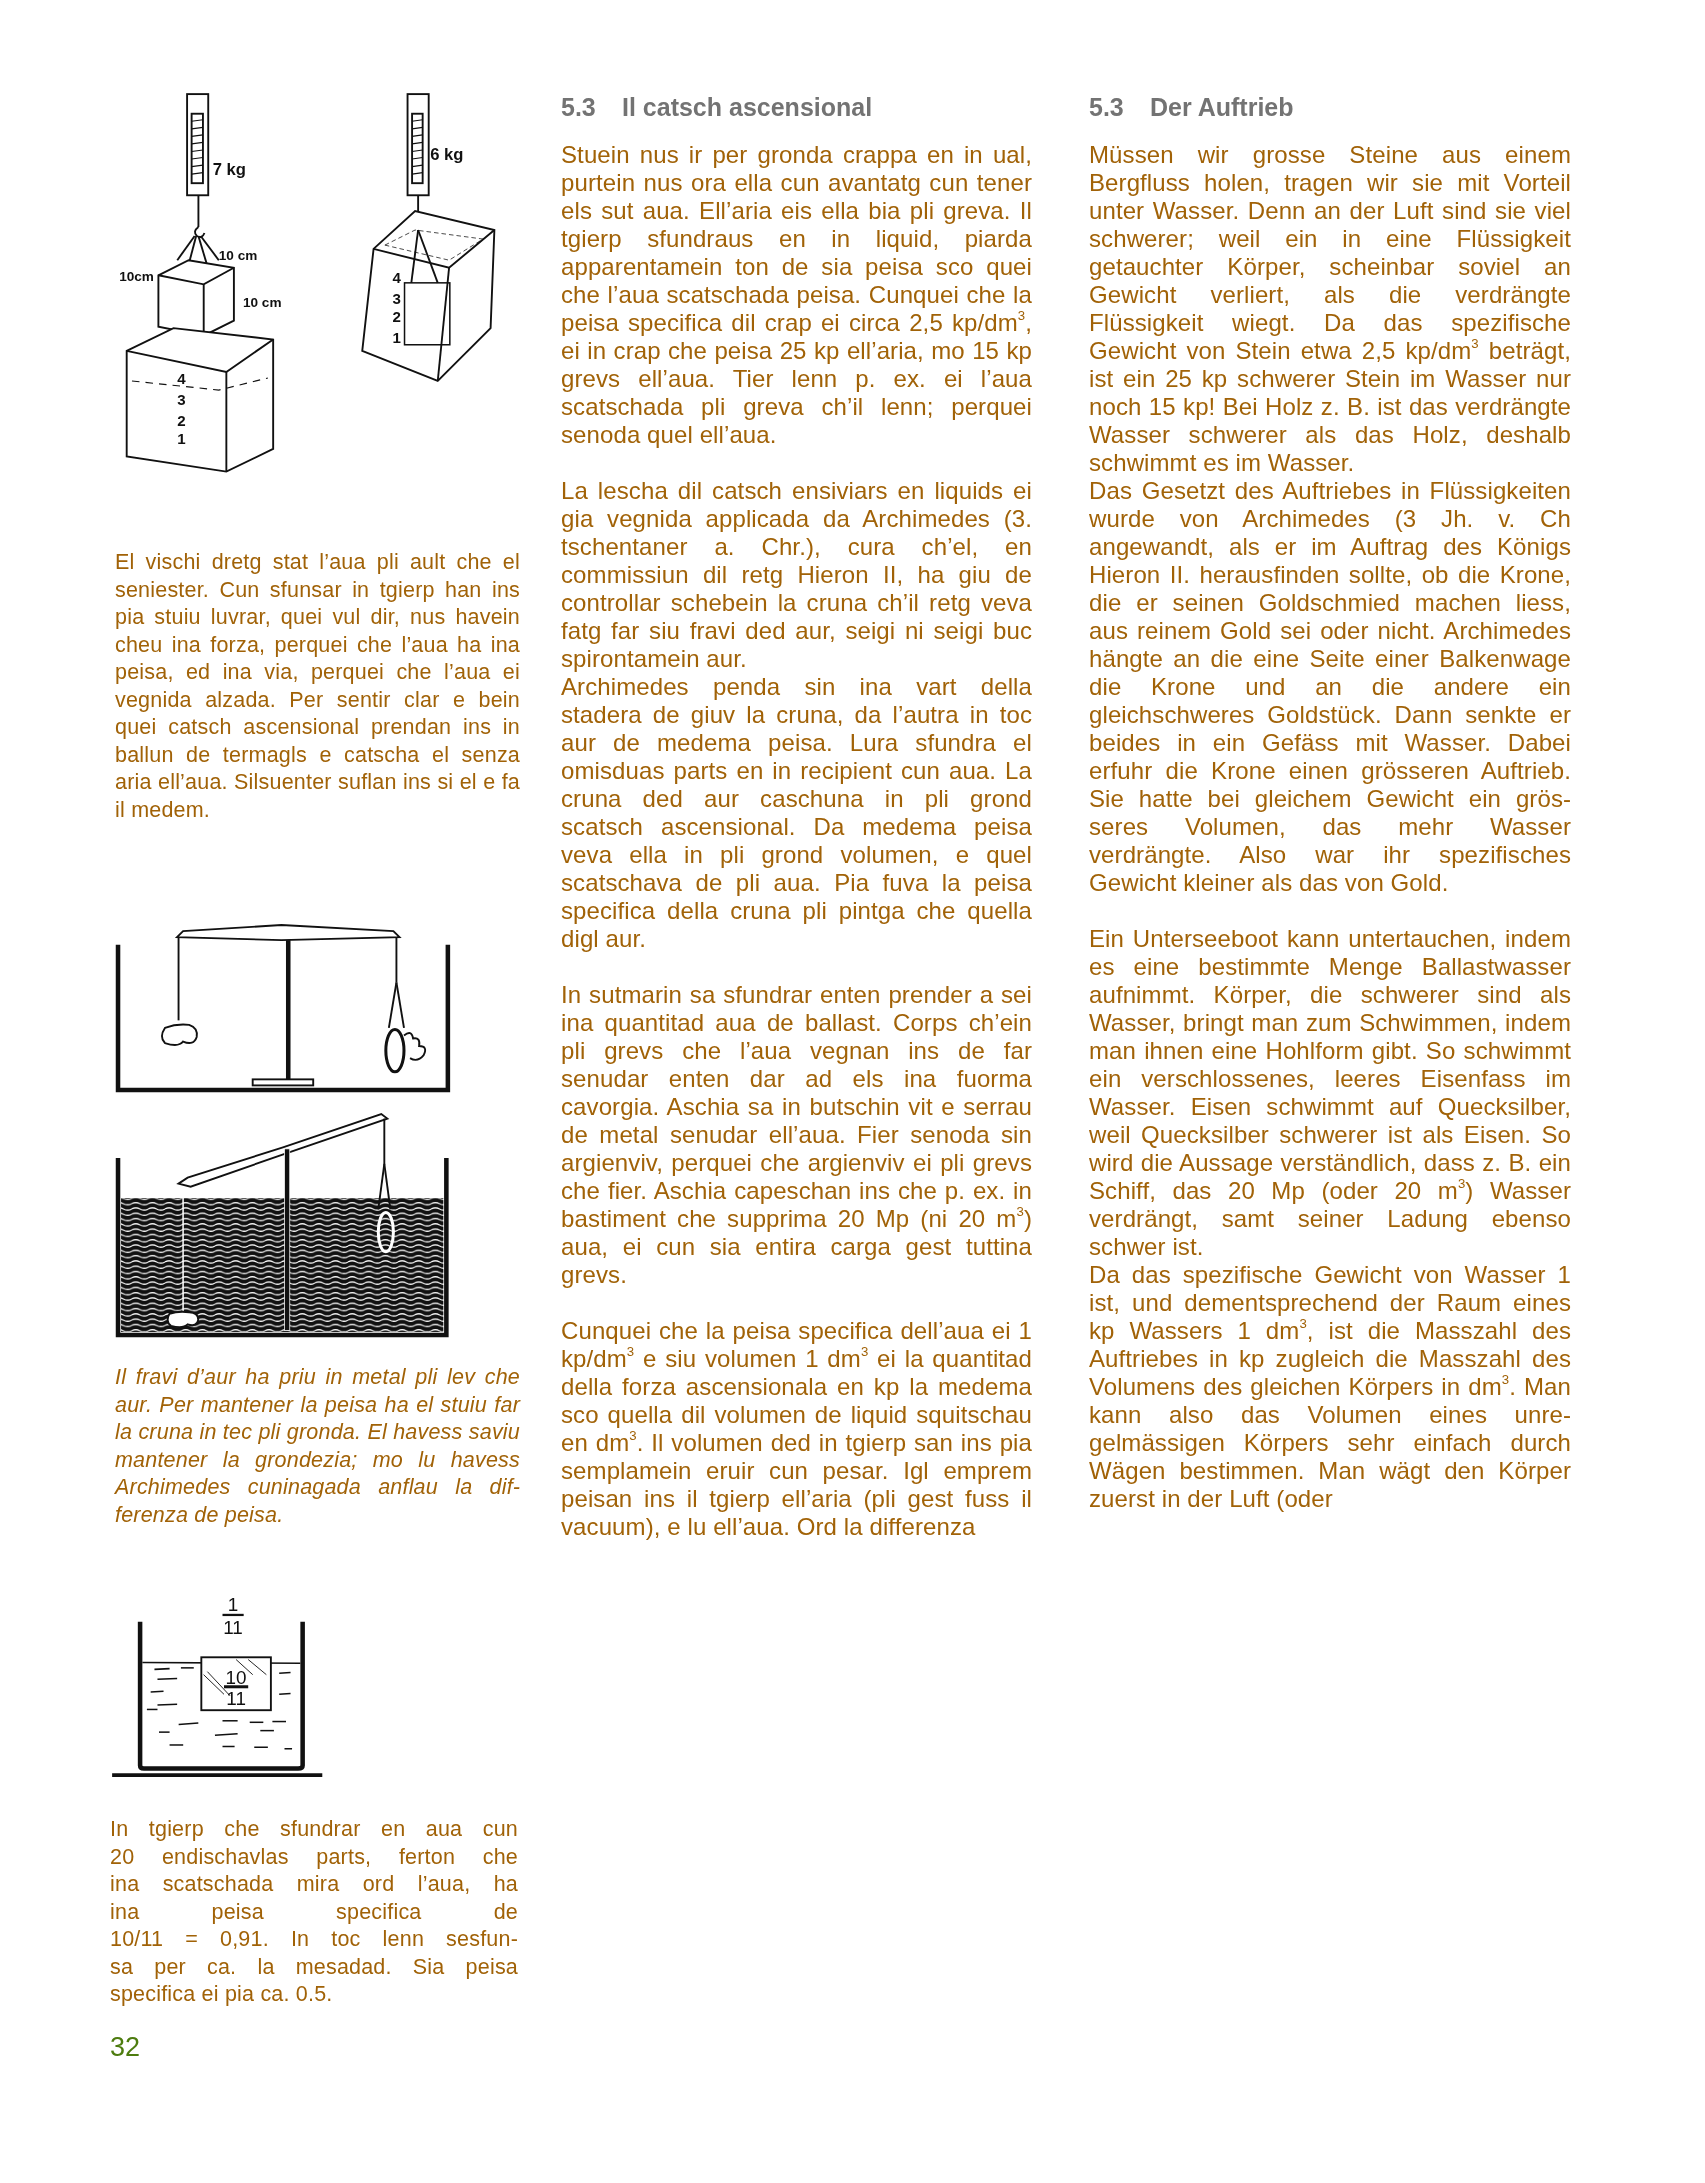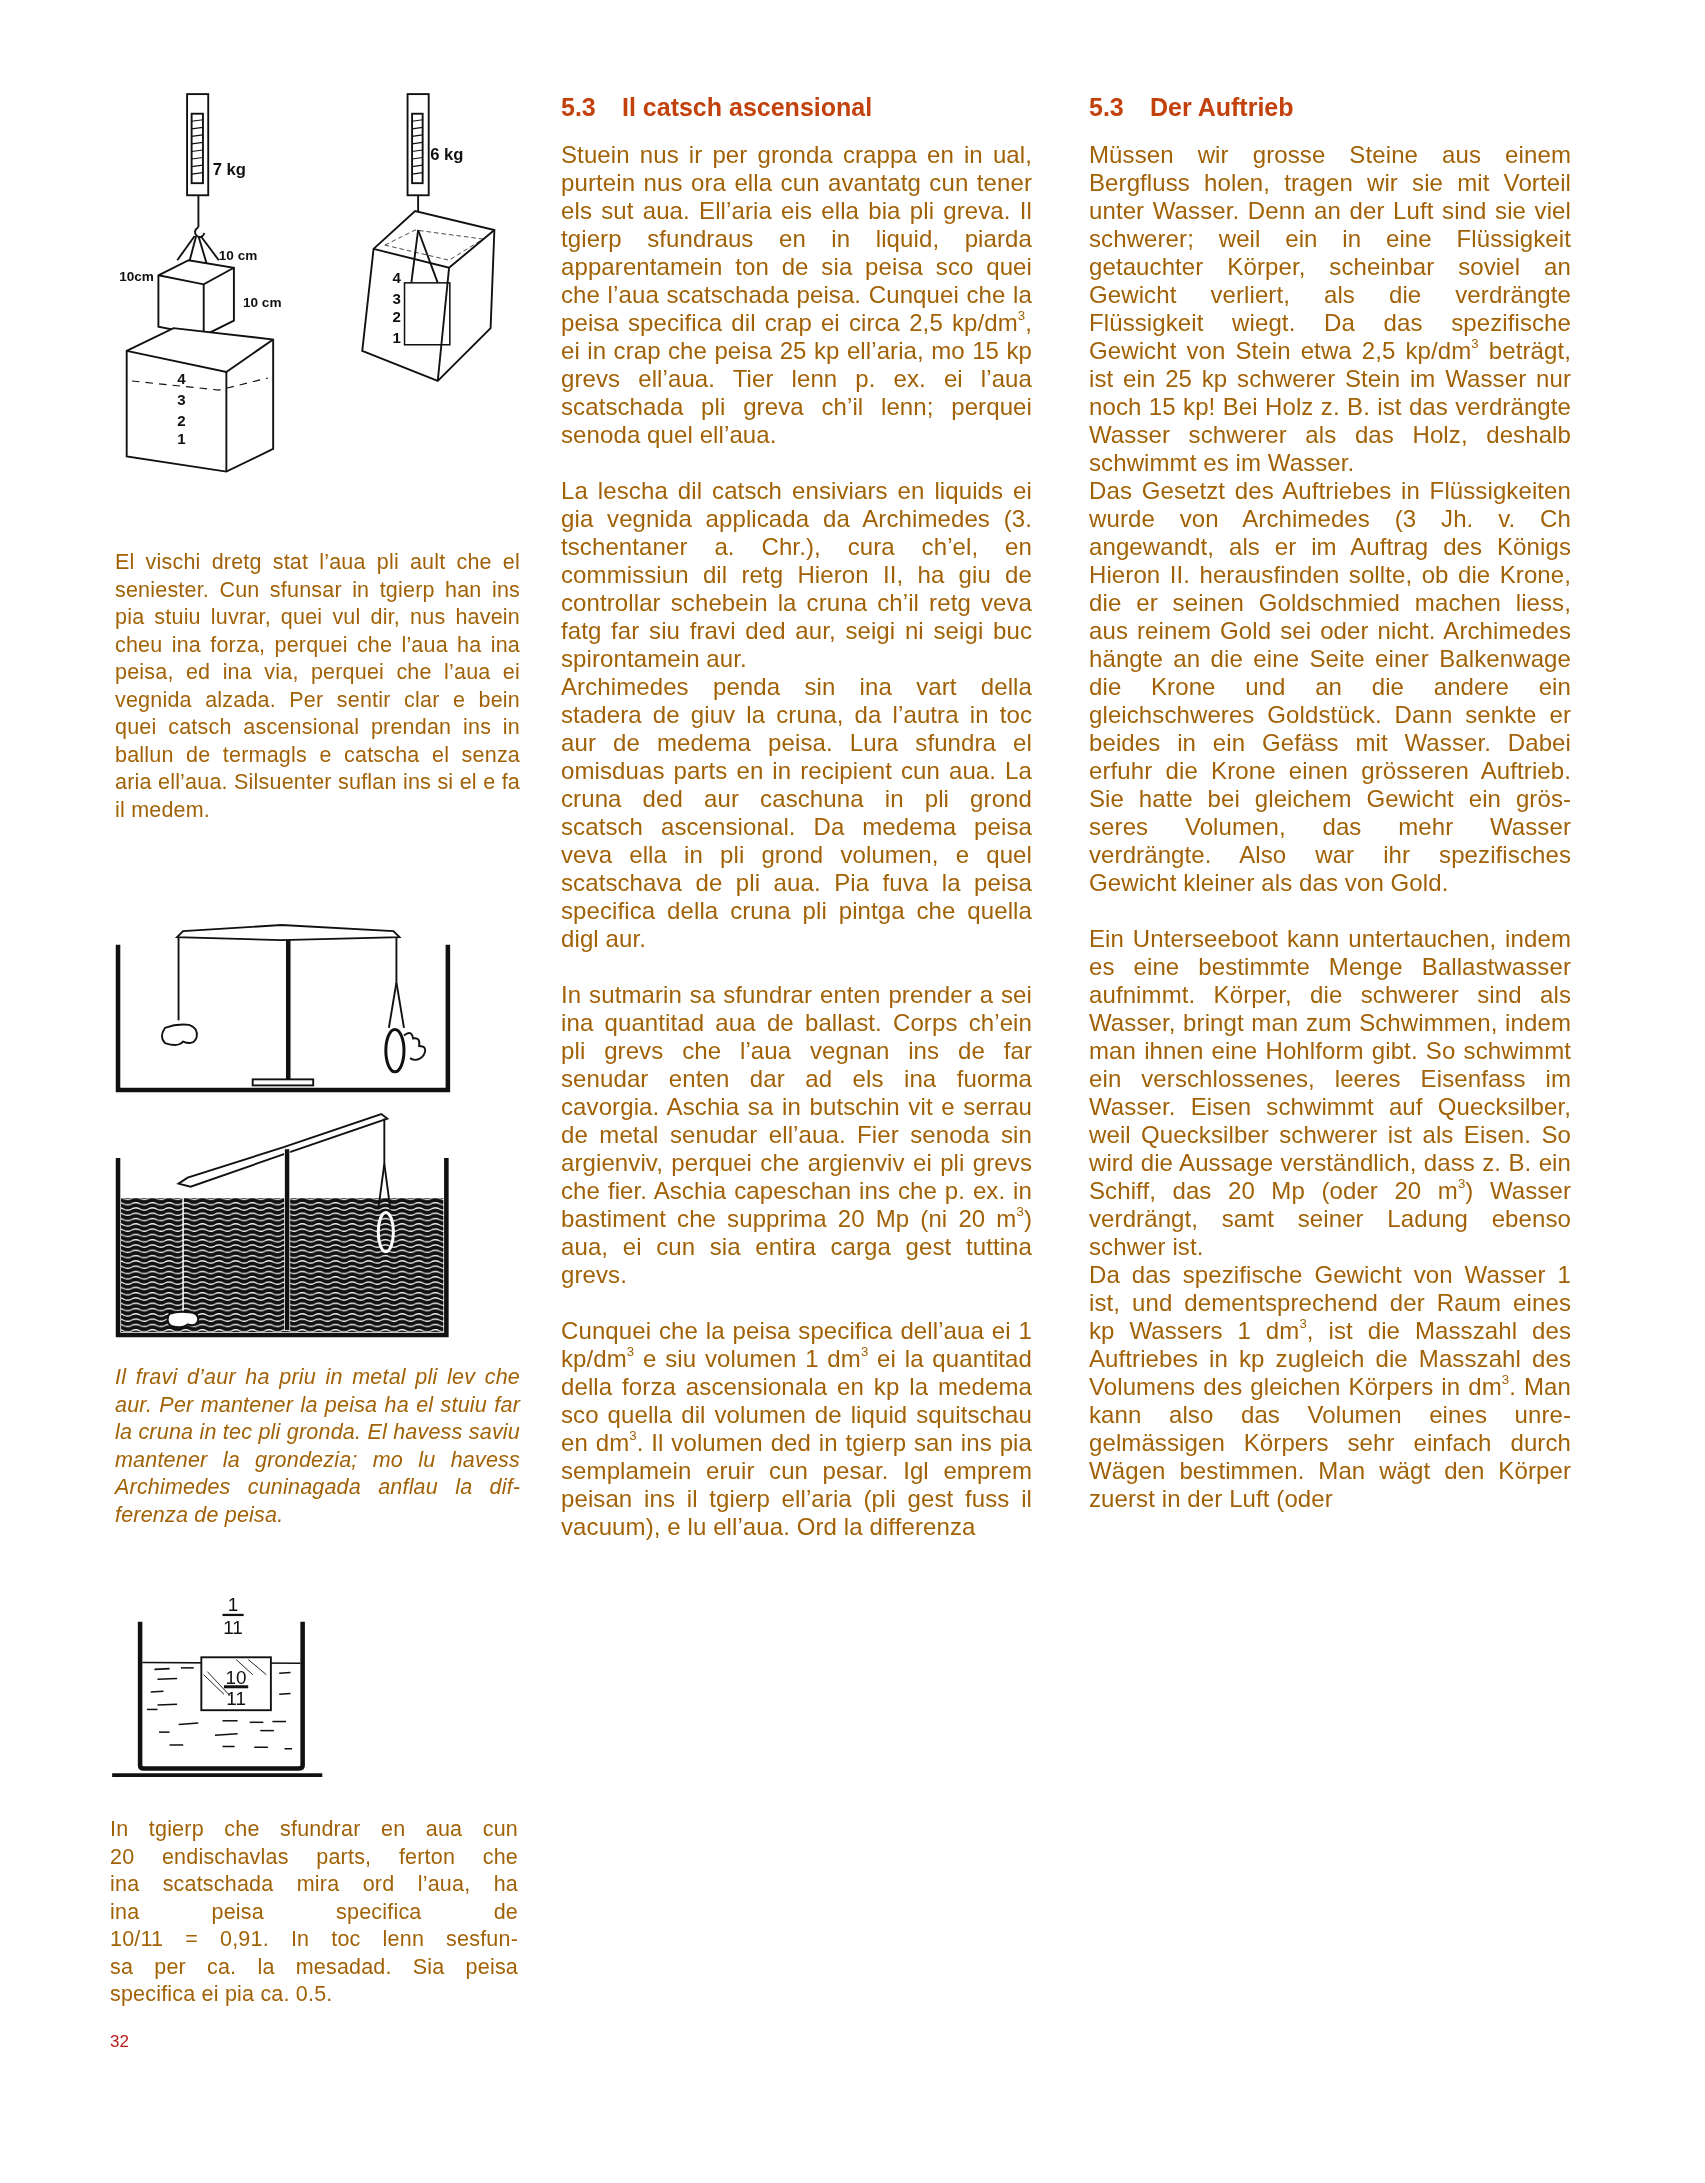--- a/index.html
+++ b/index.html
@@ -8,26 +8,26 @@
     font-family:"Liberation Sans", "DejaVu Sans", sans-serif; color:#1c1c1c;
   }
   .col { position:absolute; }
   .p {
     font-size:24px; line-height:28px; text-align:justify; margin:0;
     hyphens:manual; letter-spacing:0.1px; color:#a16207;
   }
   .p.small { font-size:21.5px; line-height:27.5px; letter-spacing:0.2px; }
   .gap { height:28px; }
   .heading {
-    font-weight:bold; font-size:25px; line-height:30px; margin:0; color:#c2410c; white-space:nowrap;
+    font-weight:bold; font-size:25px; line-height:30px; margin:0; color:#737373; white-space:nowrap;
   }
   .heading .num { display:inline-block; width:61px; }
   sup { font-size:0.55em; line-height:0; vertical-align:0.8em; }
   .fig { position:absolute; }
-  .pagenum { position:absolute; font-size:17px; color:#b91c1c; }
+  .pagenum { position:absolute; font-size:27px; color:#4d7c0f; }
 </style>
 </head>
 <body>
 
 <svg class="fig" style="left:113px; top:79px;" width="423" height="453" viewBox="0 0 560 600">
   <g fill="none" stroke="#111" stroke-width="2.5">
 
     <rect x="98" y="20" width="28" height="134" fill="#fff"></rect>
     <rect x="104" y="46" width="15" height="92"></rect>
     <g stroke-width="1.5">

